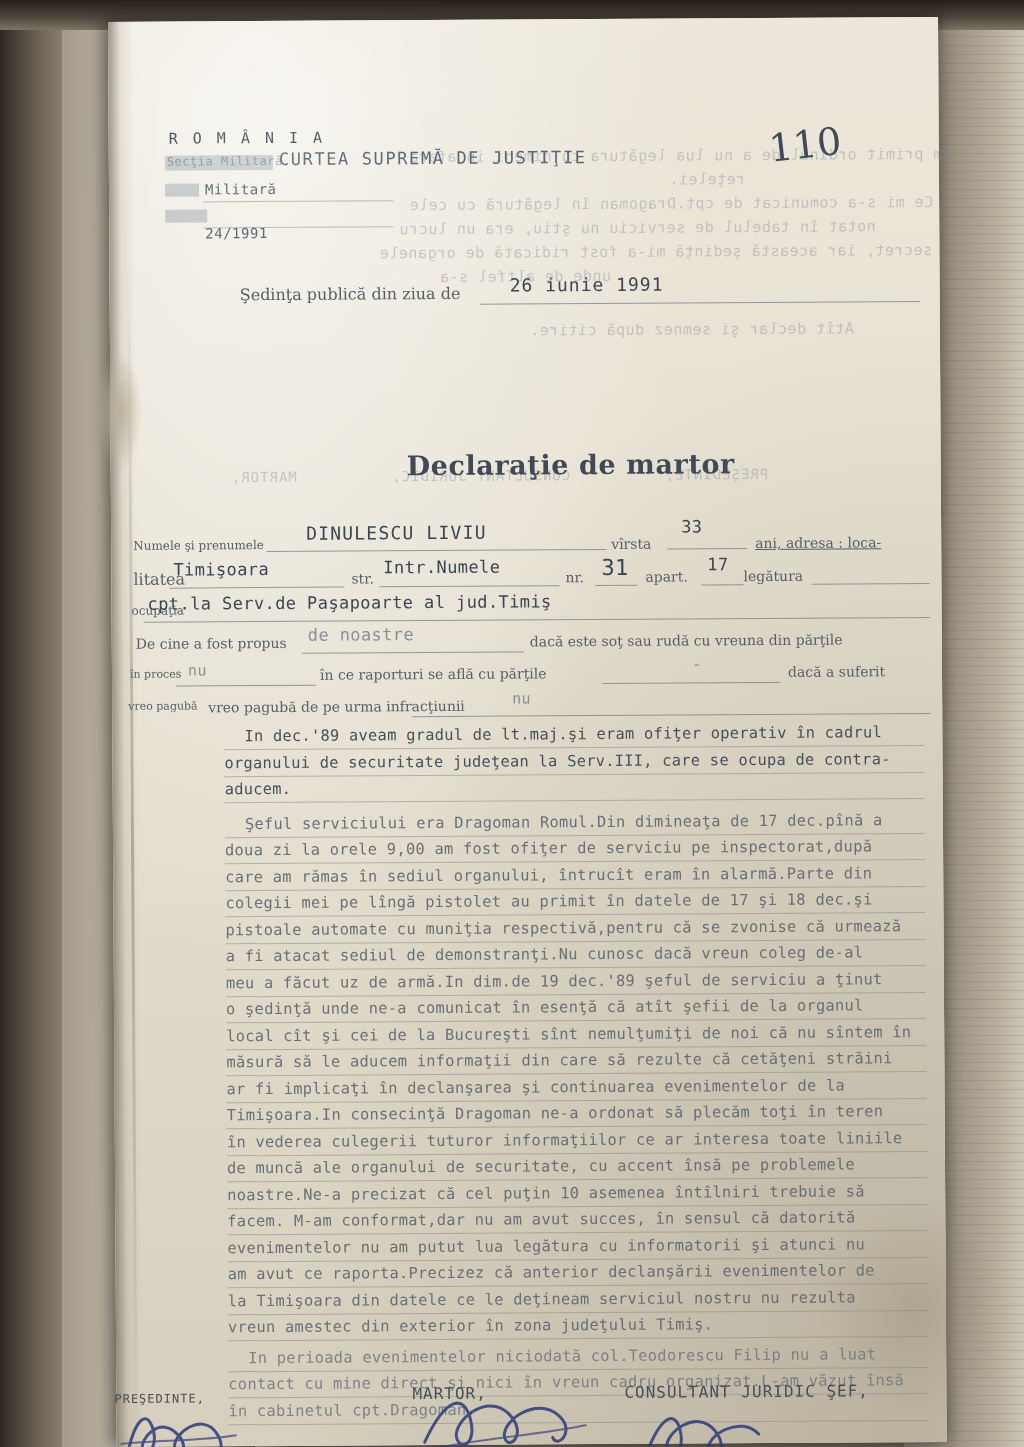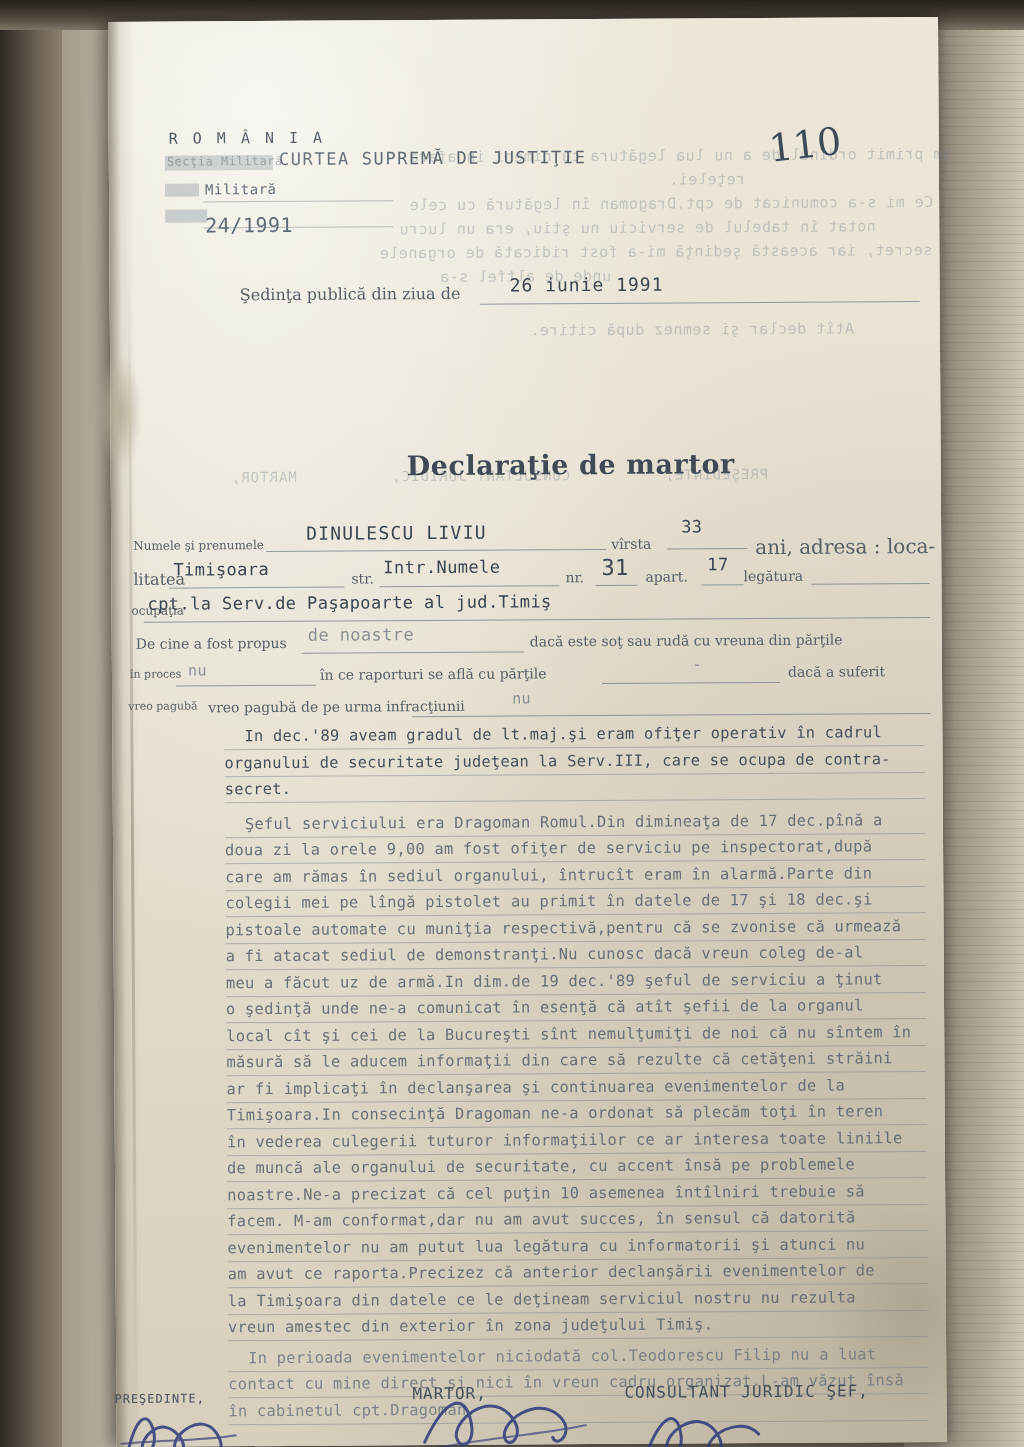--- a/index.html
+++ b/index.html
@@ -254,39 +254,39 @@
       <div class="stamp-blur" style="left:56px; top:134px; width:108px; height:15px;"></div>
       <div class="stamp" style="left:58px; top:133px; font-size:12px; opacity:.55;">Secţia Militară</div>
 
       <div class="tw" style="left:170px; top:128px; font-size:17px; letter-spacing:1.6px; color:#5a6671;">CURTEA SUPREMĂ DE JUSTIŢIE</div>
 
       <div class="stamp-blur" style="left:56px; top:162px; width:34px; height:13px;"></div>
       <div class="stamp" style="left:96px; top:160px; font-size:14px;">Militară</div>
       <div class="rule light" style="left:94px; top:180px; width:190px;"></div>
 
       <div class="stamp-blur" style="left:56px; top:188px; width:42px; height:13px;"></div>
-      <div class="stamp" style="left:96px; top:192px; font-size:20px;">24/1991</div>
+      <div class="stamp" style="left:96px; top:204px; font-size:14px;">24/1991</div>
       <div class="rule light" style="left:94px; top:206px; width:190px;"></div>
 
       <div id="folio">110</div>
 
       <div class="printed" style="left:130px; top:264px; font-size:16px;">Şedinţa publică din ziua de</div>
       <div class="tw strong" style="left:400px; top:255px; font-size:18px; letter-spacing:1px;">26 iunie 1991</div>
       <div class="rule" style="left:370px; top:284px; width:440px;"></div>
 
       <div id="title">Declaraţie de martor</div>
 
       <div class="printed" style="left:22px; top:517px; font-size:12px;">Numele şi prenumele</div>
       <div class="tw strong" style="left:195px; top:502px; font-size:18px; letter-spacing:1.2px;">DINULESCU LIVIU</div>
       <div class="rule" style="left:155px; top:530px; width:340px;"></div>
 
       <div class="printed" style="left:500px; top:517px; font-size:14px;">vîrsta</div>
       <div class="tw strong" style="left:570px; top:498px; font-size:17px;">33</div>
       <div class="rule" style="left:556px; top:530px; width:80px;"></div>
-      <div class="printed" style="left:644px; top:517px; font-size:20px;">ani, adresa : loca-</div>
+      <div class="printed" style="left:644px; top:517px; font-size:14px;text-decoration:underline;">ani, adresa : loca-</div>
 
       <div class="printed" style="left:22px; top:548px; font-size:16px;">litatea</div>
       <div class="tw strong" style="left:62px; top:538px; font-size:17px;">Timişoara</div>
       <div class="rule" style="left:58px; top:566px; width:175px;"></div>
 
       <div class="printed" style="left:240px; top:550px; font-size:14px;">str.</div>
       <div class="tw strong" style="left:272px; top:537px; font-size:17px;">Intr.Numele</div>
       <div class="rule" style="left:268px; top:566px; width:180px;"></div>
 
       <div class="printed" style="left:454px; top:550px; font-size:14px;">nr.</div>
@@ -321,21 +321,21 @@
       <div class="printed" style="left:16px; top:678px; font-size:11px;">vreo pagubă</div>
       <div class="printed" style="left:96px; top:678px; font-size:14px;">vreo pagubă de pe urma infracţiunii</div>
       <div class="tw faint" style="left:400px; top:670px; font-size:15px;">nu</div>
       <div class="rule" style="left:300px; top:696px; width:518px;"></div>
 
       <div id="statementArea">
           <div class="bodyline " style="top: 706px; left: 132px;">In dec.'89 aveam gradul de lt.maj.şi eram ofiţer operativ în cadrul</div>
           <div class="underline-row" style="top: 728px;"></div>
           <div class="bodyline " style="top: 732.5px; left: 112px;">organului de securitate judeţean la Serv.III, care se ocupa de contra-</div>
           <div class="underline-row" style="top: 754.5px;"></div>
-          <div class="bodyline " style="top: 759px; left: 112px;">secret.</div>
+          <div class="bodyline " style="top: 759px; left: 112px;">aducem.</div>
           <div class="underline-row" style="top: 781px;"></div>
           <div class="bodyline dim" style="top: 793.5px; left: 132px;">Şeful serviciului era Dragoman Romul.Din dimineaţa de 17 dec.pînă a</div>
           <div class="underline-row" style="top: 815.5px;"></div>
           <div class="bodyline dim" style="top: 820px; left: 112px;">doua zi la orele 9,00 am fost ofiţer de serviciu pe inspectorat,după</div>
           <div class="underline-row" style="top: 842px;"></div>
           <div class="bodyline dim" style="top: 846.5px; left: 112px;">care am rămas în sediul organului, întrucît eram în alarmă.Parte din</div>
           <div class="underline-row" style="top: 868.5px;"></div>
           <div class="bodyline dim" style="top: 873px; left: 112px;">colegii mei pe lîngă pistolet au primit în datele de 17 şi 18 dec.şi</div>
           <div class="underline-row" style="top: 895px;"></div>
           <div class="bodyline dim" style="top: 899.5px; left: 112px;">pistoale automate cu muniţia respectivă,pentru că se zvonise că urmează</div>

